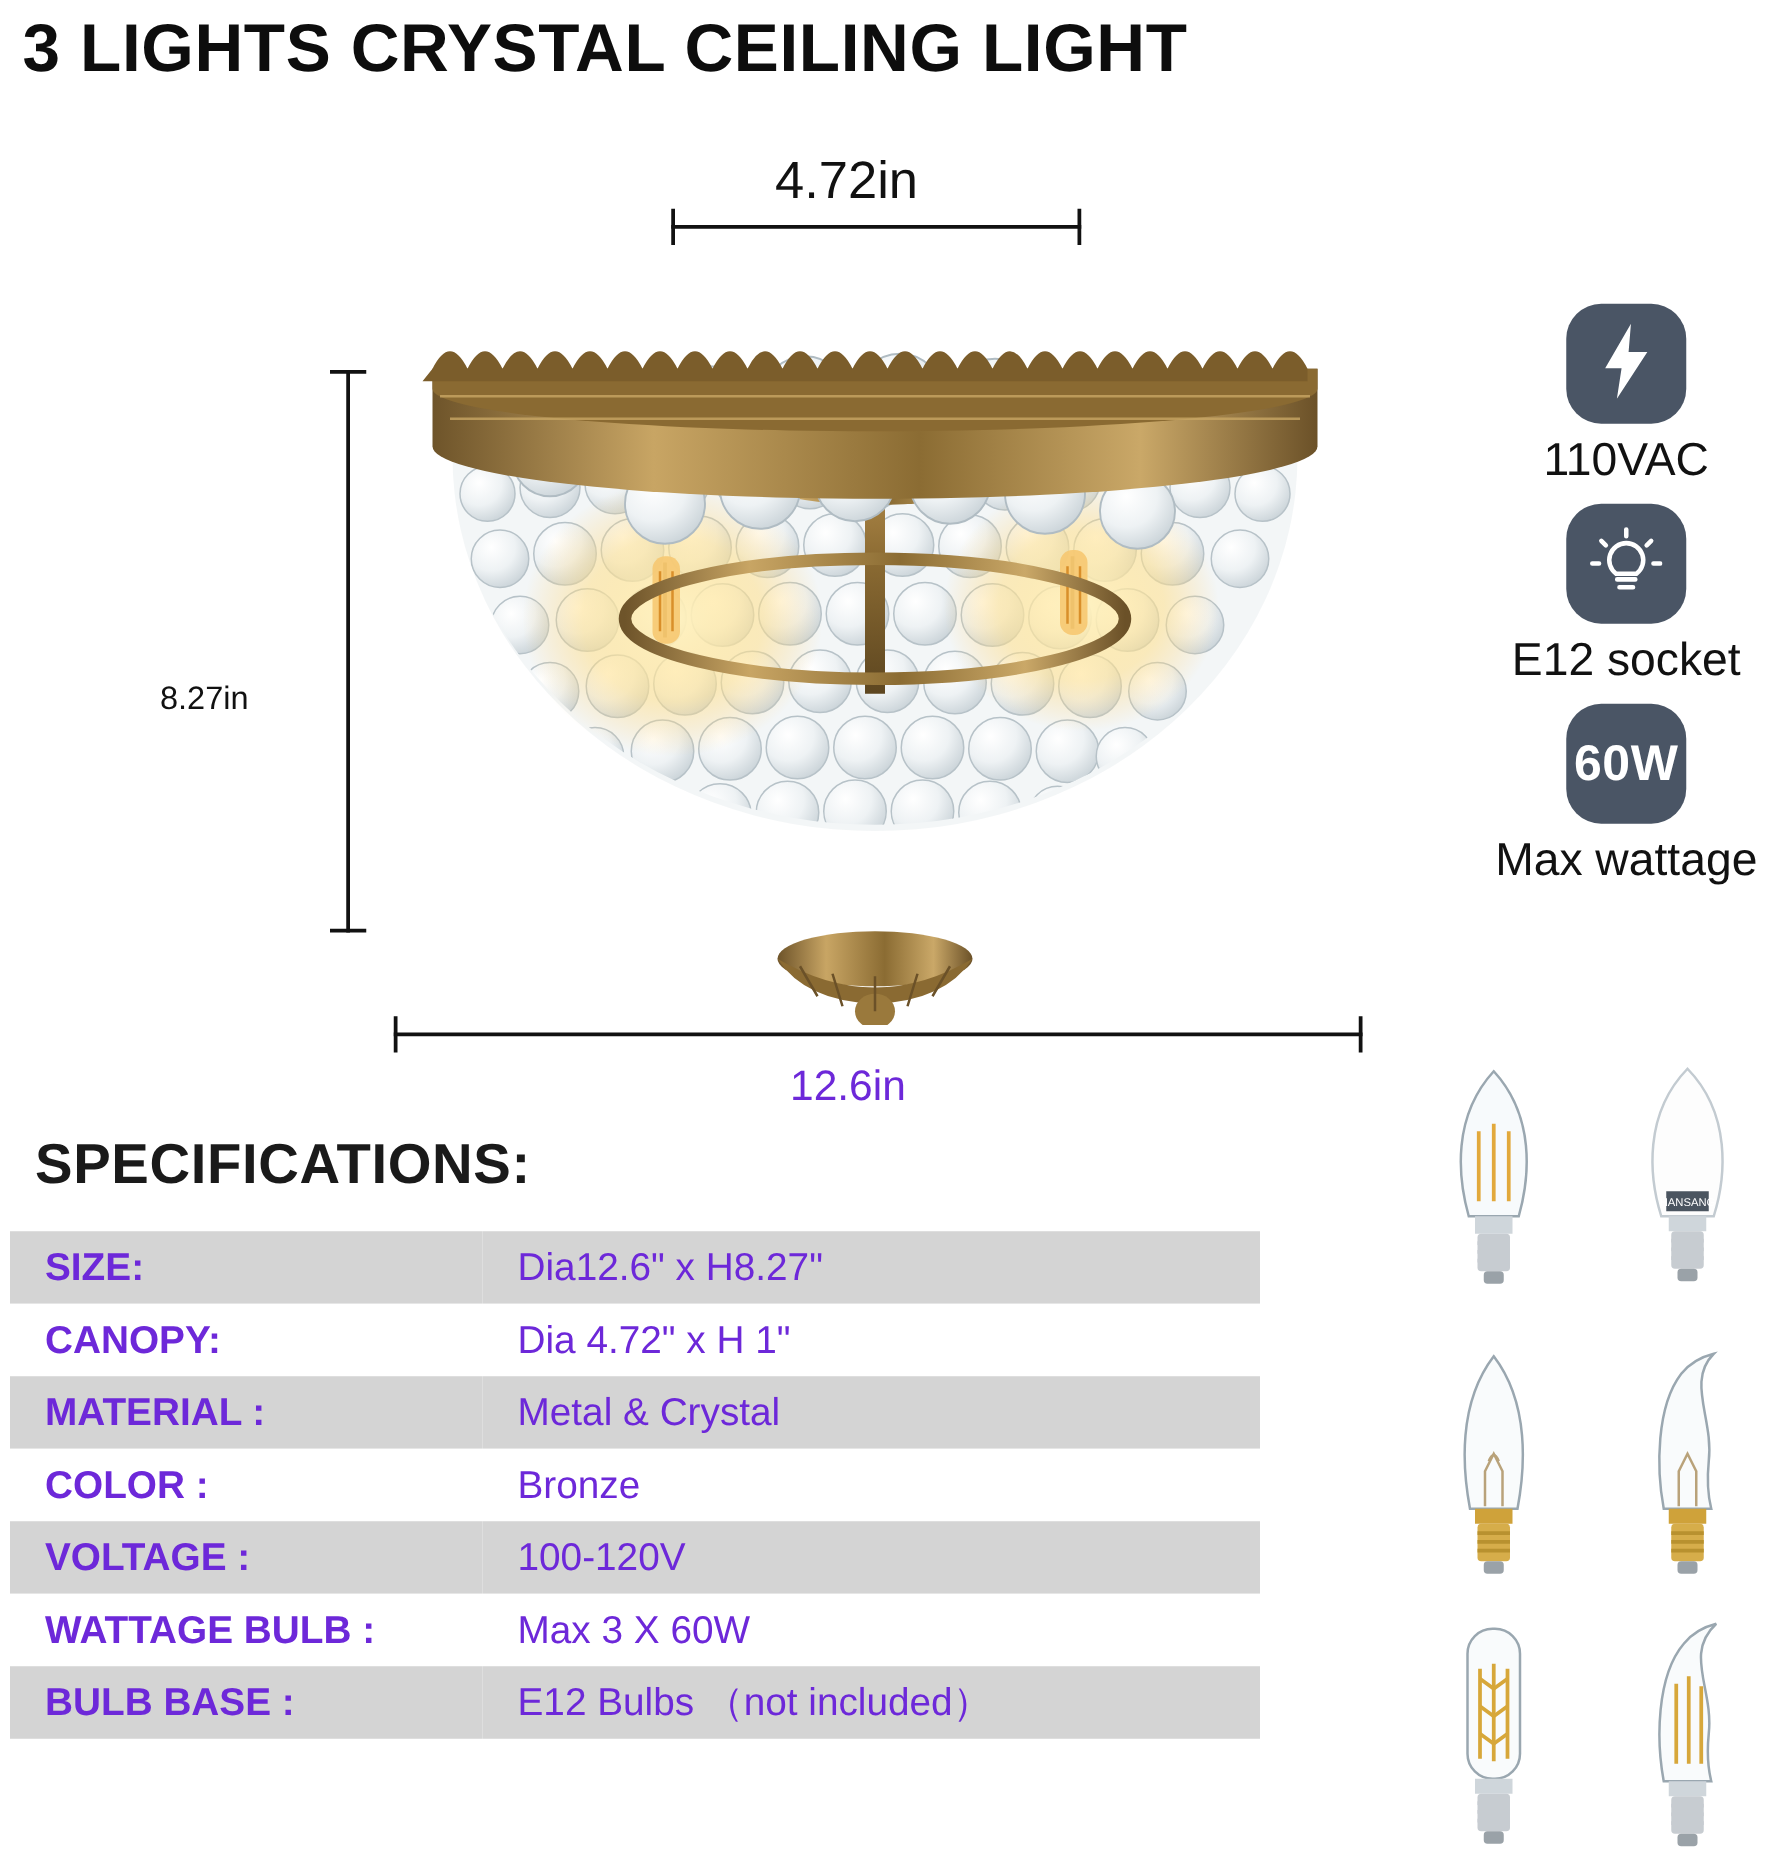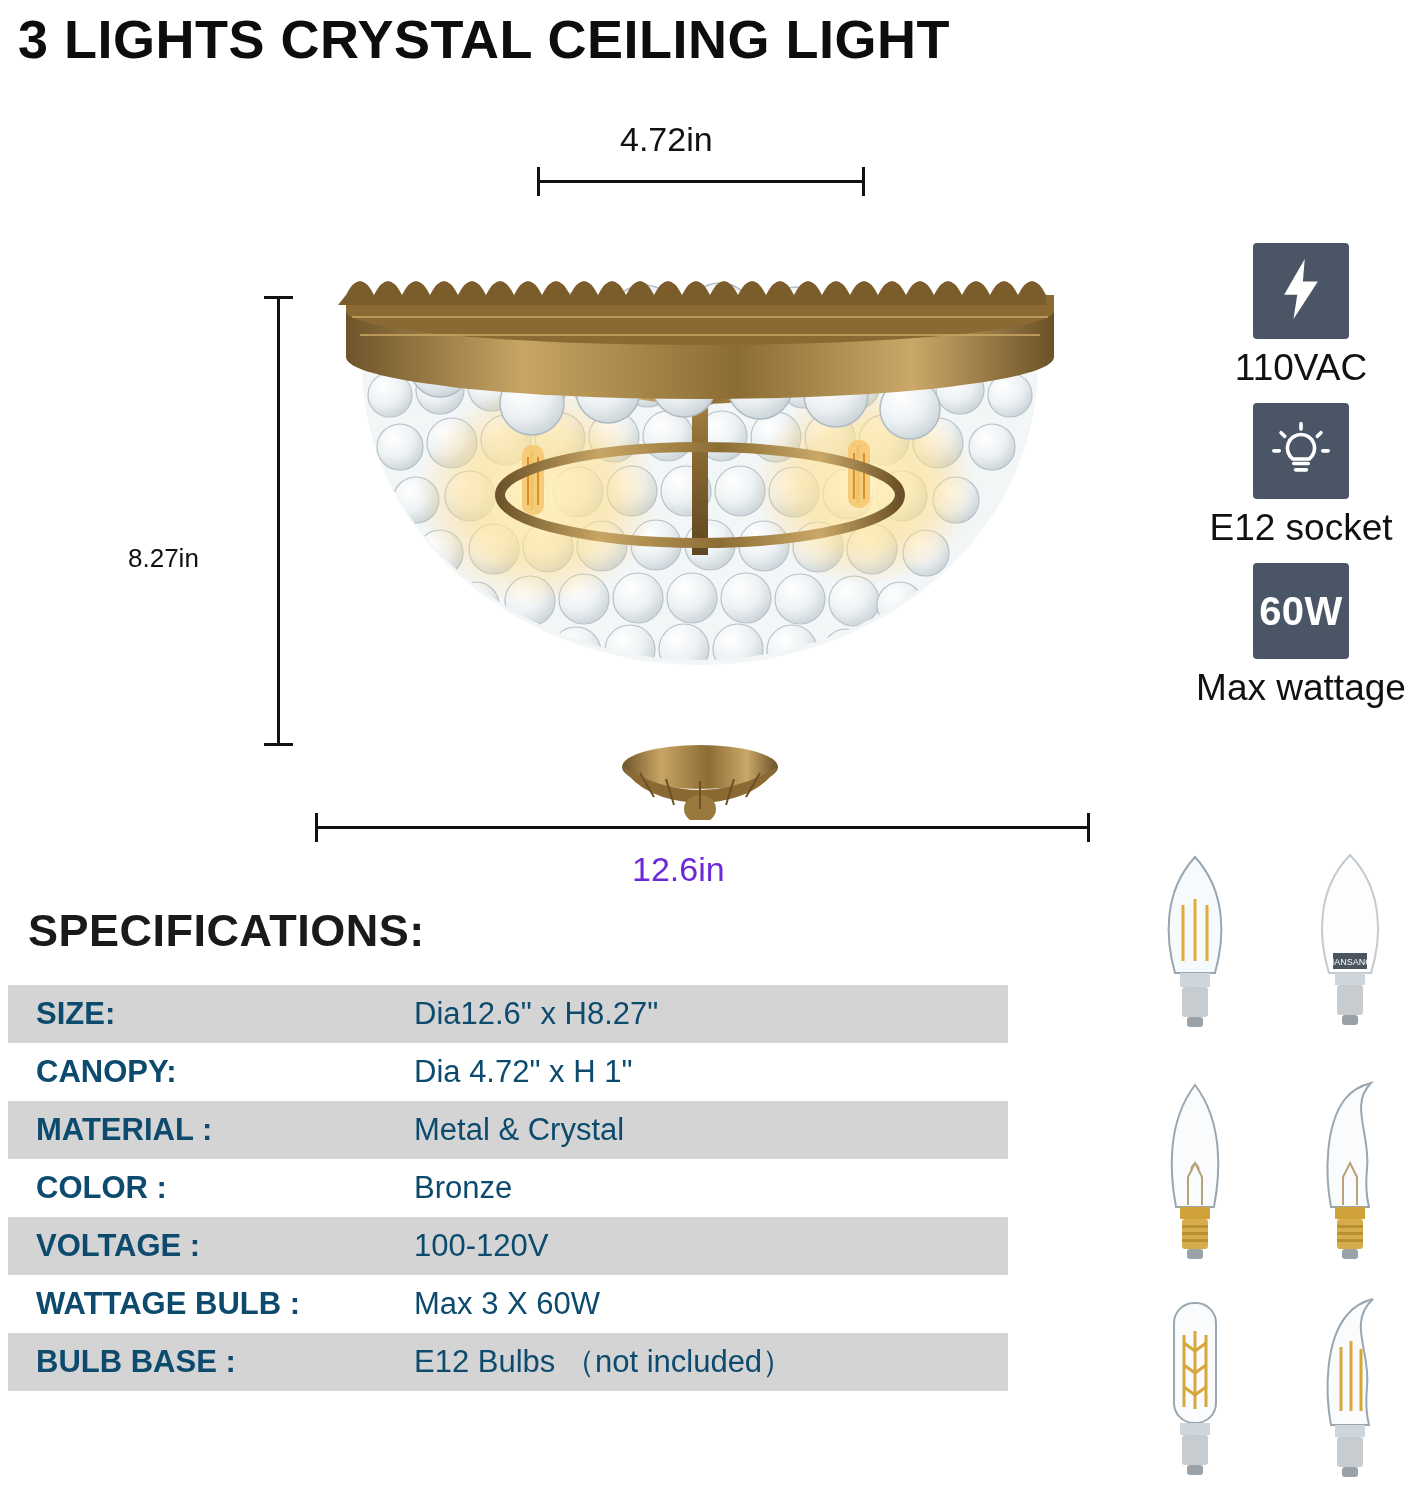--- a/index.html
+++ b/index.html
@@ -26,21 +26,21 @@
     letter-spacing: 0.5px;
     white-space: nowrap;
     color: #0d0d0d;
   }
 
   
   .dim-top-label {
     position: absolute;
     left: 620px;
     top: 120px;
-    font-size: 34px;
+    font-size: 42px;
     color: #111;
   }
   .dim-top-line {
     position: absolute;
     left: 537px;
     top: 180px;
     width: 328px;
     height: 3px;
     background: #111;
   }
@@ -126,21 +126,21 @@
     position: absolute;
     left: 1185px;
     top: 243px;
     width: 232px;
     text-align: center;
   }
   .feature { margin-bottom: 6px; }
   .badge {
     width: 96px;
     height: 96px;
-    border-radius: 4px;
+    border-radius: 28px;
     background: #4a5565;
     margin: 0 auto;
     display: flex;
     align-items: center;
     justify-content: center;
     color: #fff;
     text-align: center;
   }
   .badge-text {
     font-size: 40px;
@@ -169,21 +169,21 @@
     left: 8px;
     top: 985px;
     width: 1000px;
     border-collapse: collapse;
   }
   .spec-table tr { height: 58px; }
   .spec-table td {
     font-size: 31px;
     padding: 0 0 0 28px;
     vertical-align: middle;
-    color: #0c4a6e;
+    color: #6d28d9;
   }
   .spec-table td.key { width: 350px; font-weight: bold; }
   .spec-table tr.even { background: #d4d4d4; }
   .spec-table tr.odd { background: #ffffff; }
   .spec-table td.val { font-weight: normal; }
 
   
   .bulbs {
     position: absolute;
     left: 1110px;

